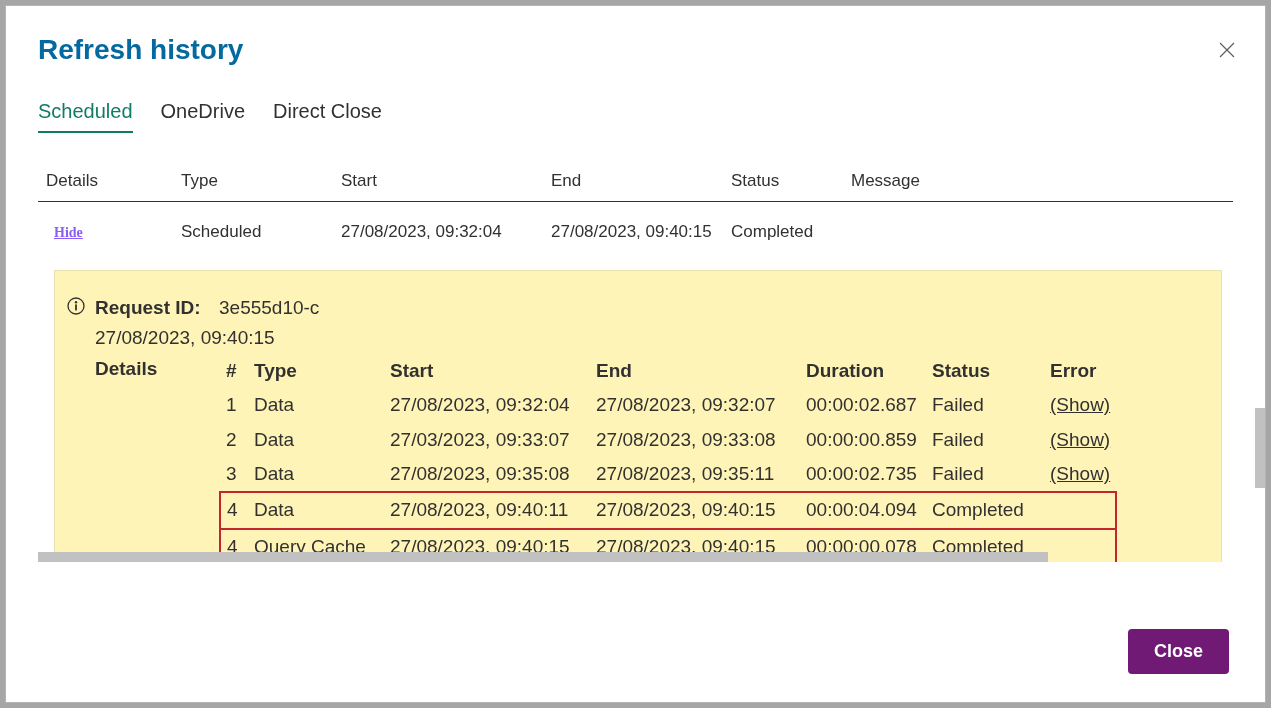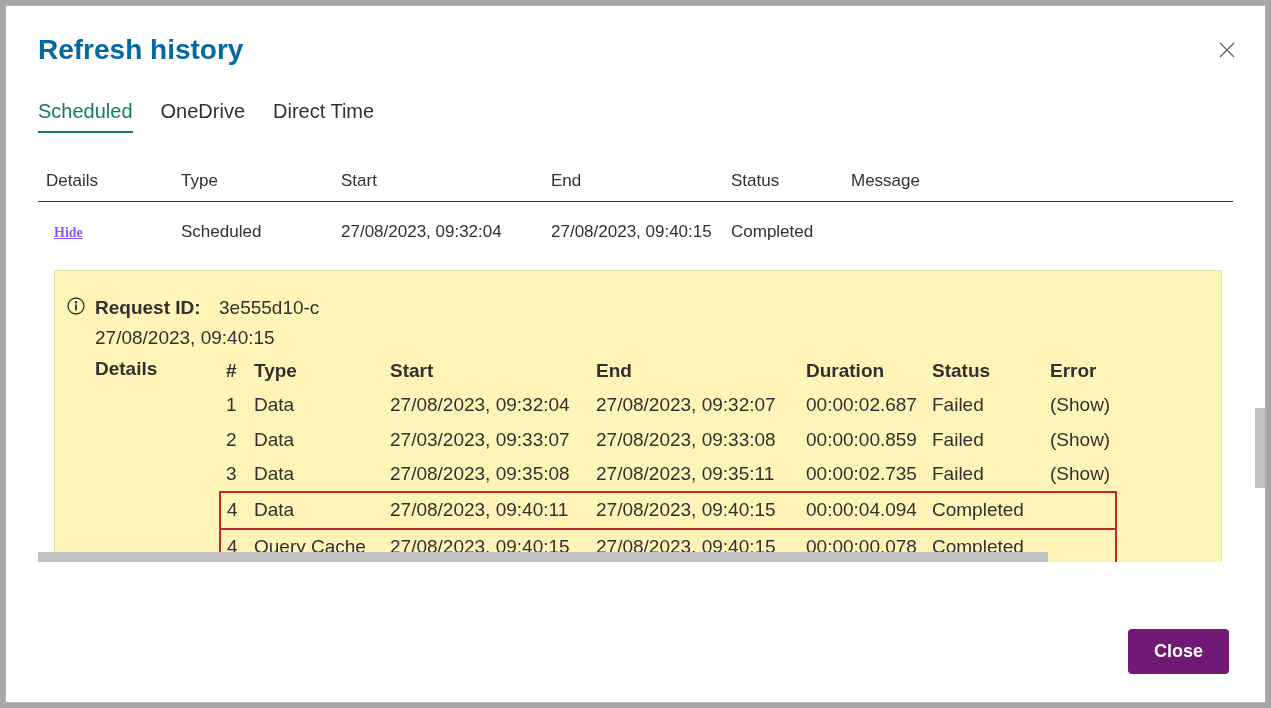--- a/index.html
+++ b/index.html
@@ -126,20 +126,21 @@
     white-space: nowrap;
   }
   .c-idx   { width: 28px; }
   .c-type  { width: 136px; }
   .c-start { width: 206px; }
   .c-end   { width: 210px; }
   .c-dur   { width: 126px; }
   .c-stat  { width: 118px; }
   .c-err   { width: 70px; }
   .show-link {
+    text-decoration: underline;
     cursor: pointer;
   }
   .hl-box {
     border: 2px solid #c1272d;
   }
   .scroll-x {
     position: absolute;
     left: 0; bottom: 0;
     height: 10px;
     width: 1010px;
@@ -179,21 +180,21 @@
     <span class="close-x">
       <svg viewBox="0 0 16 16">
           <path d="M1 1 L15 15 M15 1 L1 15" stroke="#605e5c" stroke-width="1.2" fill="none"></path>
         </svg>
     </span>
   </div>
 
   <div class="tabs">
     <div class="tab active">Scheduled</div>
     <div class="tab">OneDrive</div>
-    <div class="tab">Direct Time</div>
+    <div class="tab">Direct Close</div>
   </div>
 
   <div class="grid-wrap">
     <div class="hdr-row">
       <div class="col-details">Details</div>
       <div class="col-type">Type</div>
       <div class="col-start">Start</div>
       <div class="col-end">End</div>
       <div class="col-status">Status</div>
       <div class="col-msg">Message</div>

